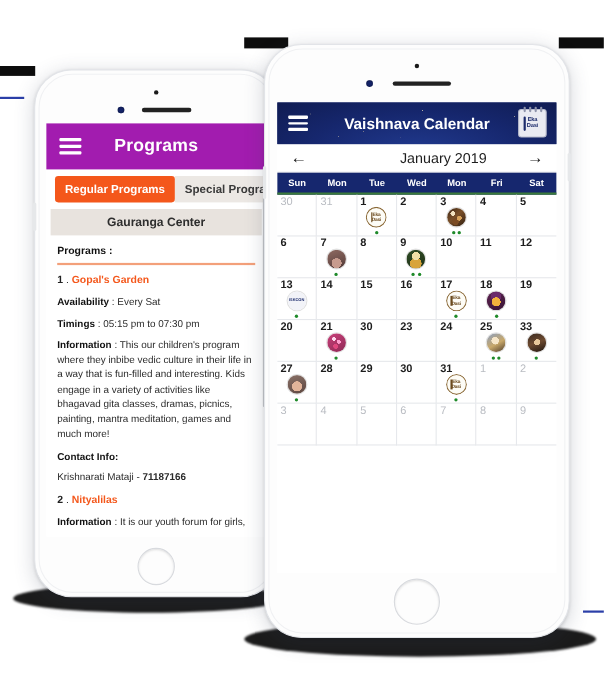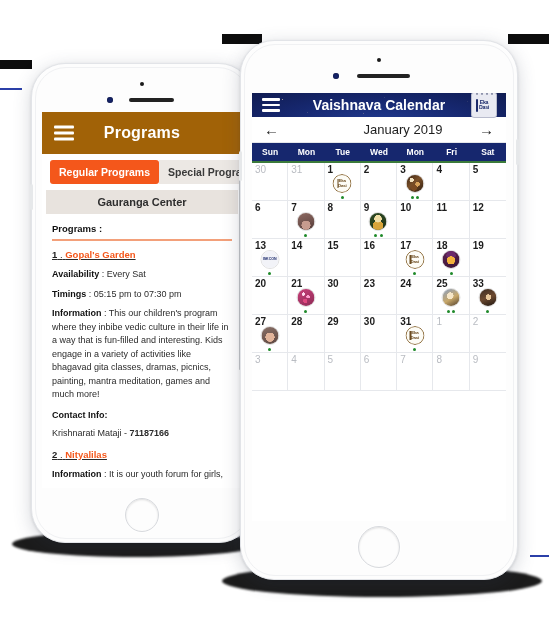--- a/index.html
+++ b/index.html
@@ -41,21 +41,21 @@
   .speaker { position:absolute; height:3.5px; border-radius:2px; background:#222; }
   .home {
     position:absolute; border-radius:50%; background:#fdfdfd;
     border:1.2px solid #d8dade;
     box-shadow: inset 0 1px 2px rgba(0,0,0,.12), 0 0 0 1px rgba(255,255,255,.6);
   }
   .sidebtn{ position:absolute; background:#e6e8ea; border-radius:2px; }
 
   
   .l-appbar{
-    background:#a16207; height:42px; display:flex; align-items:center;
+    background:#a21caf; height:42px; display:flex; align-items:center;
     position:relative;
   }
   .burger{ position:absolute; left:12px; top:50%; transform:translateY(-50%);
            width:20px; display:flex; flex-direction:column; gap:3px; cursor:pointer;}
   .burger i{ display:block; height:3px; background:#fff; border-radius:1px; }
   .l-title{ width:100%; text-align:center; color:#fff; font-size:16px; font-weight:700;
             letter-spacing:.2px; }
 
   .tabs{ display:flex; background:#fff; padding:6px 8px 4px 8px; gap:0; }
   .tab{
@@ -65,41 +65,41 @@
   .tab.active{ background:#f4571b; color:#fff; border-radius:3px; }
 
   .center-bar{
     background:#e8e3de; text-align:center; font-size:11px; font-weight:700;
     color:#2e2e2e; padding:6px 16px; margin:2px 4px 0 4px;
   }
 
   .l-body{ padding:8px 10px 0 10px; font-size:9px; color:#2b2b2b; line-height:1.5; }
   .sec-head{ font-weight:700; font-size:9.5px; color:#111; }
   .rule{ height:1.5px; background:#f3a07a; margin:3px 0 7px 0; }
-  .item-title{ font-size:9.5px; margin-bottom:6px;text-decoration:underline; }
+  .item-title{ font-size:9.5px; margin-bottom:6px; }
   .item-title b{ color:#f4571b; font-weight:700; }
   .num{ color:#222; font-weight:700; }
   .kv{ margin-bottom:6px; }
   .kv b{ color:#111; font-weight:700; }
   .para{ margin-bottom:7px; text-align:left; }
   .para b{ font-weight:700; color:#111; }
   .contact-h{ font-weight:700; color:#111; margin-bottom:5px; }
   .contact-l{ margin-bottom:7px; }
   .contact-l b{ font-weight:700; }
 
   .scroll-track{
     position:absolute; right:1px; top:48px; width:2.5px; bottom:10px;
     background:transparent;
   }
   .scroll-thumb{ position:absolute; top:6%; height:60%; width:100%;
                  background:#c9cbcf; border-radius:2px; }
 
   
   .c-appbar{
-    height:24px; position:relative; display:flex; align-items:center;
+    height:38px; position:relative; display:flex; align-items:center;
     background:#16276e;
     background-image:
       radial-gradient(1px 1px at 12% 28%, rgba(255,235,180,.95), transparent 60%),
       radial-gradient(1px 1px at 31% 70%, rgba(255,220,160,.8), transparent 60%),
       radial-gradient(1px 1px at 52% 20%, rgba(255,240,200,.9), transparent 60%),
       radial-gradient(1px 1px at 68% 62%, rgba(255,225,170,.85), transparent 60%),
       radial-gradient(1px 1px at 85% 34%, rgba(255,235,190,.8), transparent 60%),
       radial-gradient(1px 1px at 22% 82%, rgba(255,230,180,.6), transparent 60%),
       radial-gradient(1px 1px at 44% 85%, rgba(255,230,180,.5), transparent 60%),
       radial-gradient(ellipse at 50% 120%, #213a8f 0%, #16276e 55%, #101c52 100%);

